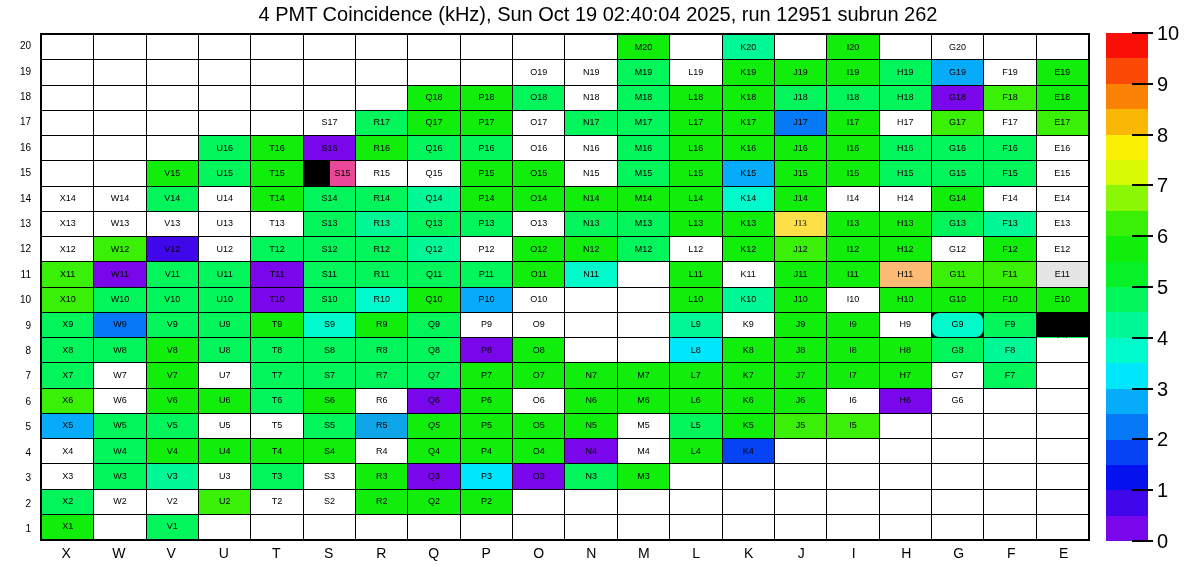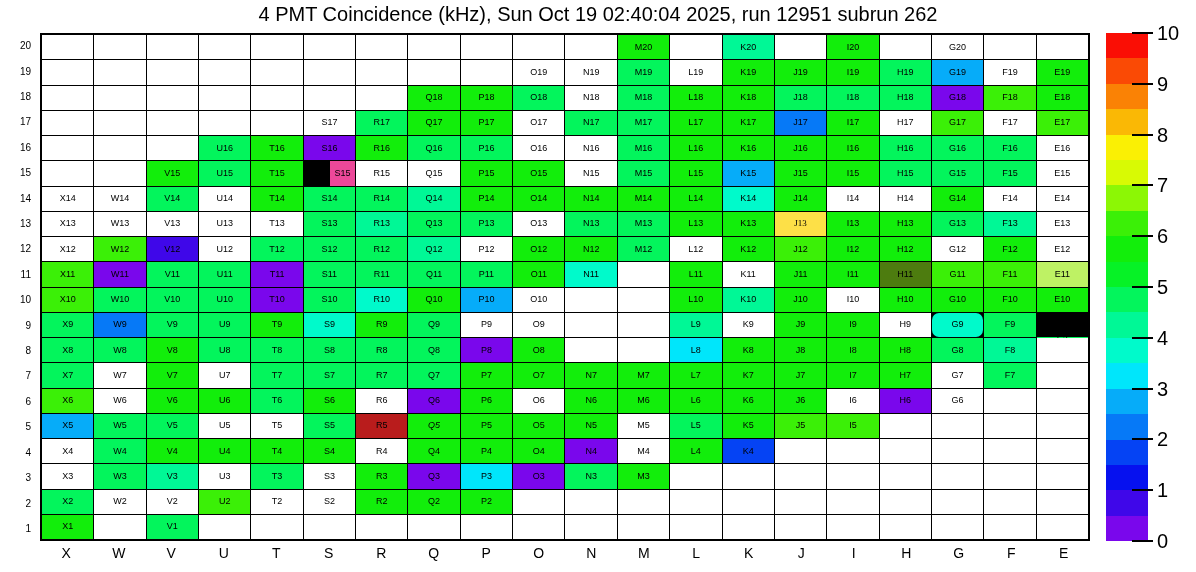--- a/index.html
+++ b/index.html
@@ -560,30 +560,30 @@
       </div>
       <div class="cell" style="background: rgb(255, 255, 255);">
         <span>K11</span>
       </div>
       <div class="cell" style="background: rgb(18, 238, 11);">
         <span>J11</span>
       </div>
       <div class="cell" style="background: rgb(18, 238, 11);">
         <span>I11</span>
       </div>
-      <div class="cell" style="background: #4d7c0f;">
+      <div class="cell" style="background: #fdba74;">
         <span>H11</span>
       </div>
       <div class="cell" style="background: rgb(59, 240, 7);">
         <span>G11</span>
       </div>
       <div class="cell" style="background: rgb(59, 240, 7);">
         <span>F11</span>
       </div>
-      <div class="cell" style="background: #bef264;">
+      <div class="cell" style="background: #e5e5e5;">
         <span>E11</span>
       </div>
       <div class="cell" style="background: rgb(59, 240, 7);">
         <span>X10</span>
       </div>
       <div class="cell" style="background: rgb(3, 245, 92);">
         <span>W10</span>
       </div>
       <div class="cell" style="background: rgb(3, 245, 92);">
         <span>V10</span>
@@ -870,21 +870,21 @@
       </div>
       <div class="cell" style="background: rgb(255, 255, 255);">
         <span>U5</span>
       </div>
       <div class="cell" style="background: rgb(255, 255, 255);">
         <span>T5</span>
       </div>
       <div class="cell" style="background: rgb(3, 245, 92);">
         <span>S5</span>
       </div>
-      <div class="cell" style="background: #b91c1c; text-align: right;">
+      <div class="cell" style="background: #0ea5e9; text-align: right;">
         <span>R5</span>
       </div>
       <div class="cell" style="background: rgb(18, 238, 11); font-style: italic;">
         <span>Q5</span>
       </div>
       <div class="cell" style="background: rgb(18, 238, 11);">
         <span>P5</span>
       </div>
       <div class="cell" style="background: rgb(18, 238, 11);">
         <span>O5</span>

